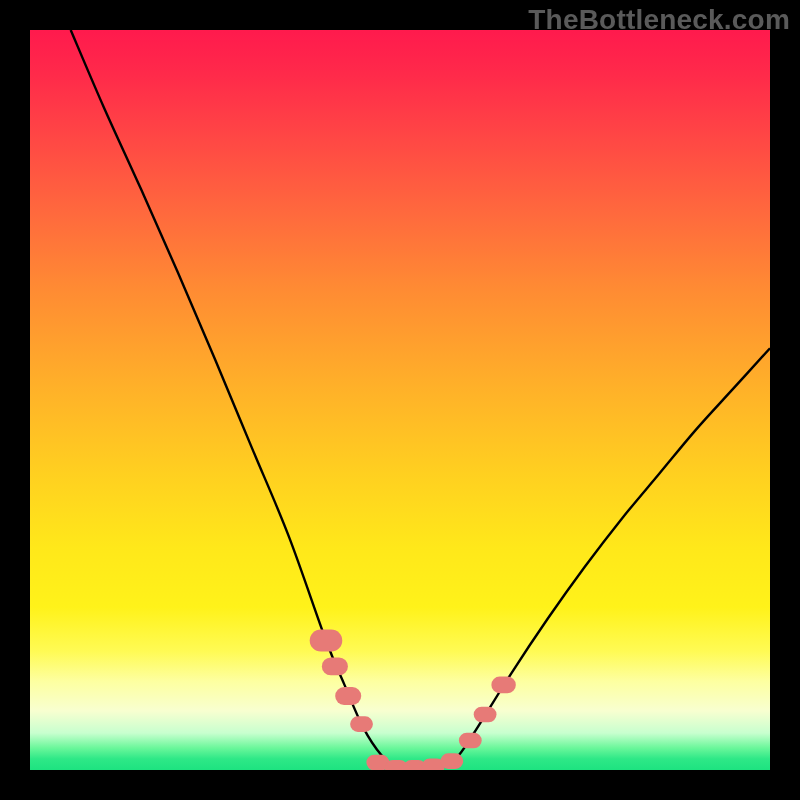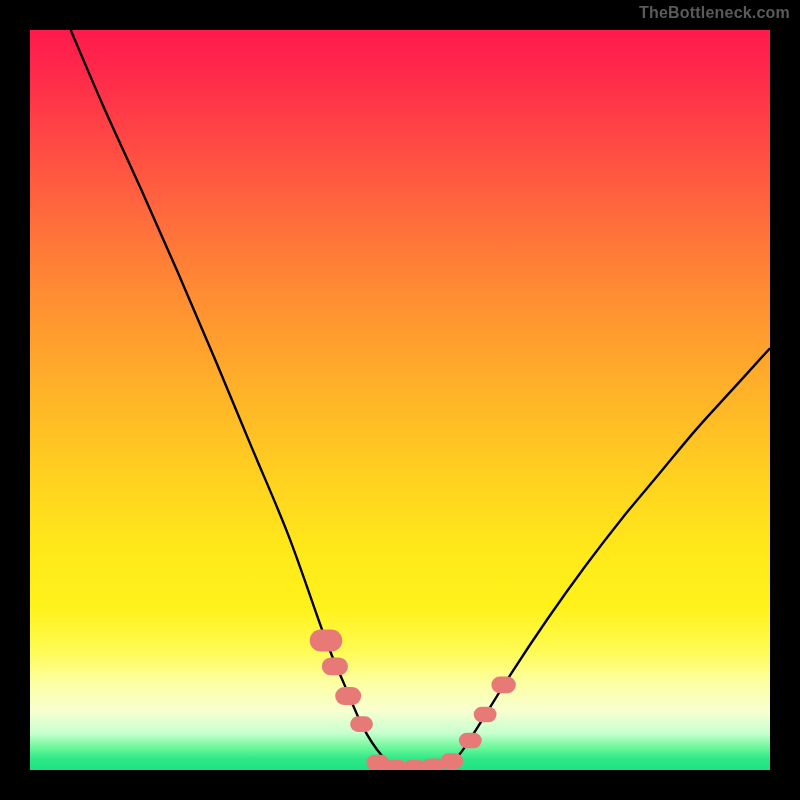--- a/index.html
+++ b/index.html
@@ -39,21 +39,21 @@
       #6bf79b 97%,
       #2ee887 98.5%,
       #1de380 100%
     );
   }
   .watermark {
     position: absolute;
     top: 4px;
     right: 10px;
     font-family: Arial, Helvetica, sans-serif;
-    font-size: 16px;
+    font-size: 28px;
     font-weight: 600;
     color: #5a5a5a;
     letter-spacing: 0.2px;
     user-select: none;
   }
   svg.curve {
     position: absolute;
     left: 0; top: 0;
     width: 740px; height: 740px;
   }

